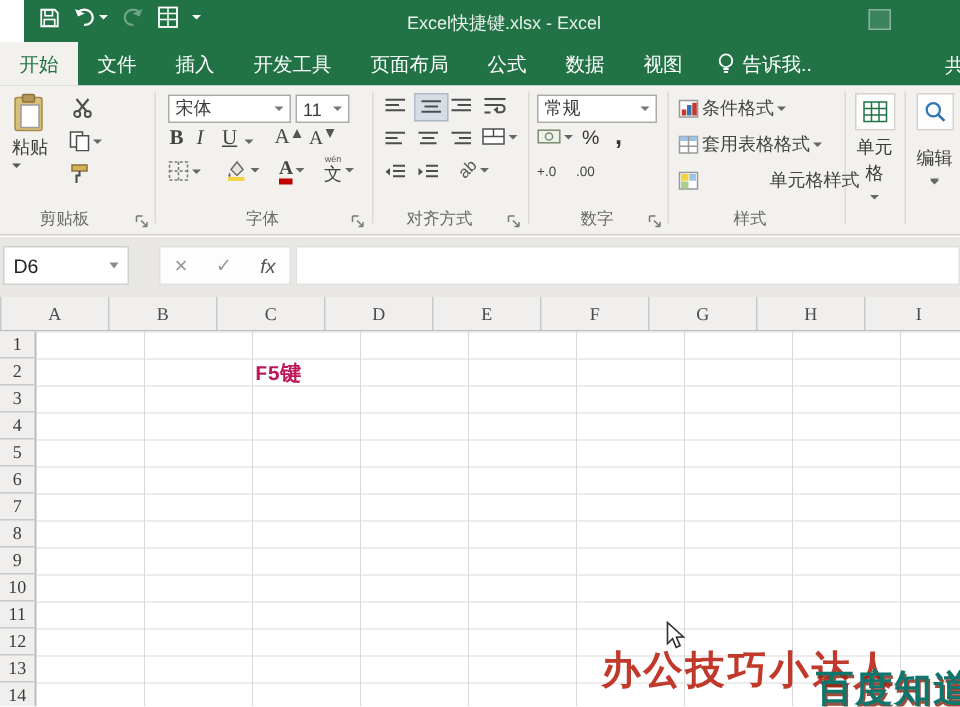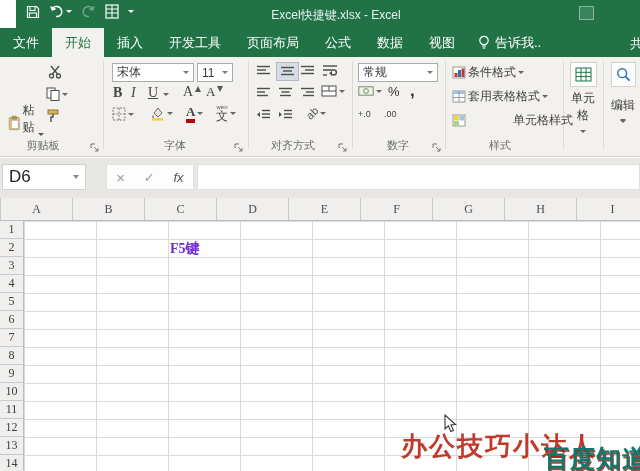--- a/index.html
+++ b/index.html
@@ -30,49 +30,49 @@
   
   .ribbon { position:absolute; left:0; top:57px; width:640px; height:100px; background:#f3f1ee;
             border-bottom:1px solid #d2cfc9; font-size:12px; color:#3b3b3b; }
   .vdiv { position:absolute; top:4px; height:88px; width:1px; background:#dcd9d3; }
   .glabel { position:absolute; bottom:3px; font-size:11px; color:#6a6a6a; text-align:center; }
   .launcher { position:absolute; bottom:4px; width:10px; height:10px; }
   .rbtn { position:absolute; display:flex; align-items:center; gap:2px; color:#444; }
   .box { background:#fff; border:1px solid #ababab; display:flex; align-items:center; }
   .sel { background:#d7dde4; border:1px solid #b0bac4; }
   .ico-line { stroke:#4d4d4d; stroke-width:1.4; }
-  .bigbtn { position:absolute; left:8px; top:5px; width:36px; height:74px; display:flex; flex-direction:row;
-            align-items:flex-end; justify-content:flex-start; gap:2px; }
+  .bigbtn { position:absolute; left:8px; top:5px; width:36px; height:74px; display:flex; flex-direction:column;
+            align-items:flex-start; justify-content:flex-start; gap:2px; }
   .mono-f { font-family:"Liberation Serif","DejaVu Serif",serif; }
 
   
   .fbar { position:absolute; left:0; top:158px; width:640px; height:40px; background:#e9e7e4; display:flex; align-items:center; }
   .namebox { position:absolute; left:2px; top:6px; width:84px; height:26px; background:#fff; border:1px solid #d0d0d0;
-             display:flex; align-items:center; padding:0 6px; font-size:17px; color:#222; }
+             display:flex; align-items:center; padding:0 6px; font-size:13px; color:#222; }
   .namebox .caret { margin-left:auto; color:#8a8a8a; }
   .fbtns { position:absolute; left:106px; top:6px; width:88px; height:26px; background:#fdfdfd; border:1px solid #e0e0e0;
            display:flex; align-items:center; justify-content:space-around; color:#9a9a9a; font-size:13px; }
   .fx { color:#555; font-size:13px; }
   .finput { position:absolute; left:197px; top:6px; right:0; height:26px; background:#fff; border:1px solid #e0e0e0; }
 
   
   .colheads { position:absolute; left:0; top:198px; width:640px; height:23px; display:flex; background:#f0efee;
               border-bottom:1px solid #bdbdbd; }
   .cornercell { width:24px; height:100%; border-right:1px solid #c9c9c9; position:relative; }
   .colhead { width:72px; height:100%; border-right:1px solid #c9c9c9; display:flex; align-items:center; justify-content:center;
              color:#4c4c4c; font-family:"Liberation Serif","DejaVu Serif",serif; font-size:12px; }
   .rowheads { position:absolute; left:0; top:221px; width:24px; bottom:0; background:#f0efee; border-right:1px solid #bdbdbd; }
   .rowhead { width:100%; height:18px; border-bottom:1px solid #c9c9c9; display:flex; align-items:center; justify-content:center;
              color:#3c3c3c; font-family:"Liberation Serif","DejaVu Serif",serif; font-size:12px; }
   .gridarea { position:absolute; left:24px; top:221px; right:0; bottom:0; background:#fff;
         background-image:linear-gradient(to right,#d9d9d9 1px,transparent 1px),
                          linear-gradient(to bottom,#d9d9d9 1px,transparent 1px);
         background-size:72px 18px; }
   .cellC2 { position:absolute; left:170px; top:240px; height:18px; display:flex; align-items:center;
-            font-family:Liberation Serif, serif; font-weight:bold; font-size:14px; color:#6d28d9; }
+            font-family:Liberation Mono, monospace; font-weight:bold; font-size:14px; color:#be185d; }
 
   
   .wm-red { position:absolute; left:401px; top:429px; font-size:26px; font-weight:bold; color:#c0392b;
             font-family:"Liberation Serif","DejaVu Serif",serif; letter-spacing:2px; white-space:nowrap; }
   .wm-brand { position:absolute; left:544px; top:442px; font-size:25px; font-weight:bold; color:#0f766e;
               text-shadow:1px 2px 0 rgba(140,45,25,.85); letter-spacing:1px; white-space:nowrap; }
   .cursor { position:absolute; left:444px; top:414px; }
 </style>
 </head>
 <body>
@@ -110,22 +110,22 @@
           </svg>
       </span>
       <span class="caret small" style="color:#fff;"></span>
     </div>
     <div class="title-text">Excel快捷键.xlsx - Excel</div>
     <div class="win-ico"></div>
   </div>
 
   <div class="tabrow">
     <span id="tabs-host" style="display:flex;">
+        <span class="tab active">开始</span>
         <span class="tab">文件</span>
-        <span class="tab active">开始</span>
         <span class="tab">插入</span>
         <span class="tab">开发工具</span>
         <span class="tab">页面布局</span>
         <span class="tab">公式</span>
         <span class="tab">数据</span>
         <span class="tab">视图</span>
       </span>
     <span class="tellme">
       <svg width="12" height="15" viewBox="0 0 12 15">
           <circle cx="6" cy="5.5" r="4.2" fill="none" stroke="#fff" stroke-width="1.2"></circle>

